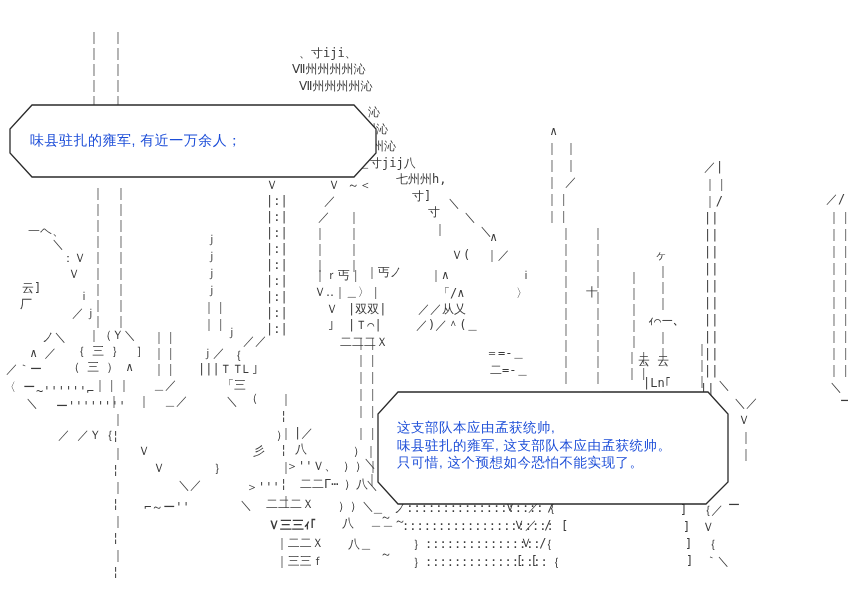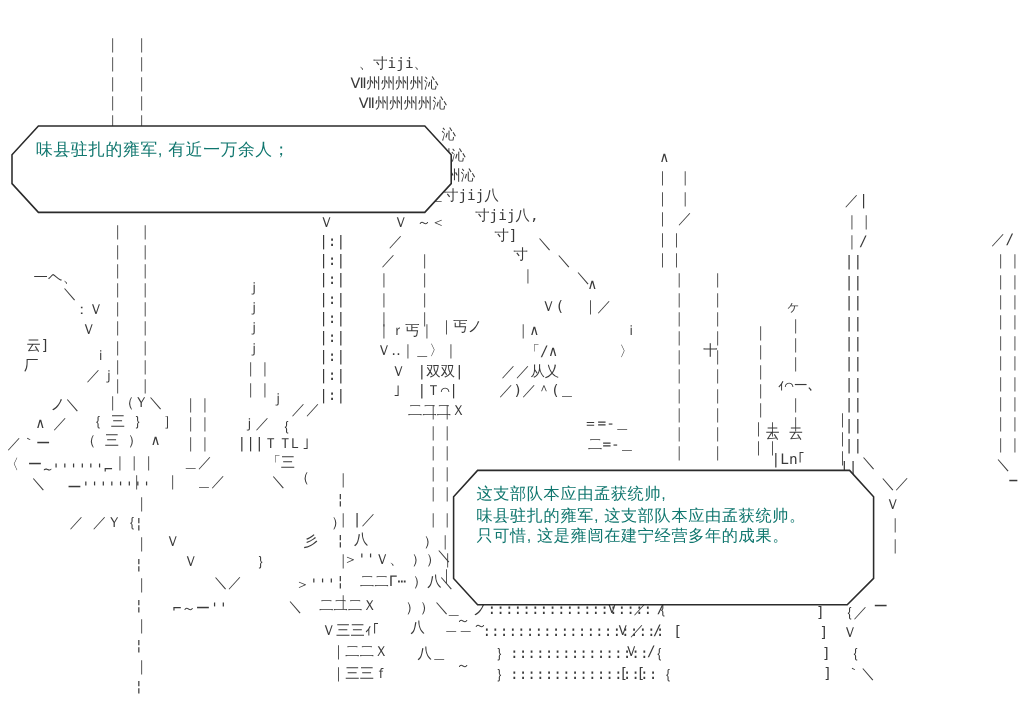--- a/index.html
+++ b/index.html
@@ -1,22 +1,22 @@
 <!DOCTYPE html>
 <html><head>
 <meta charset="utf-8">
 <style>
   html,body{margin:0;padding:0;background:#fff;}
   #scene{position:relative;width:848px;height:604px;background:#ffffff;overflow:hidden;
          font-family:"DejaVu Sans Mono","DejaVu Sans",sans-serif;}
   .art-item{position:absolute;white-space:pre;font-size:12px;line-height:14px;color:#3a3a3a;
             font-family:"DejaVu Sans Mono","DejaVu Sans",sans-serif;}
   .balloon-svg{position:absolute;}
-  .balloon-text{position:absolute;color:#0f766e;
-                font-family:"Liberation Sans","DejaVu Sans",sans-serif;}
+  .balloon-text{position:absolute;color:#1d4ed8;
+                font-family:"Liberation Sans","DejaVu Sans",sans-serif;margin-top:16px;}
   #balloon1-text{left:30px;top:113px;font-size:14px;line-height:22px;letter-spacing:0.5px;}
   #balloon2-text{left:397px;top:403px;font-size:13.5px;line-height:17.5px;letter-spacing:0.5px;}
   .balloon-line{white-space:pre;}
 </style>
 </head>
 <body>
 
 <div id="scene">
 
   <div>
@@ -30,21 +30,21 @@
       <div class="art-item" style="left: 112px; top: 78px;">｜</div>
       <div class="art-item" style="left: 88px; top: 94px;">｜</div>
       <div class="art-item" style="left: 112px; top: 94px;">｜</div>
       <div class="art-item" style="left: 299px; top: 46px;">、寸iji、</div>
       <div class="art-item" style="left: 292px; top: 62px;">Ⅶ州州州州沁</div>
       <div class="art-item" style="left: 299px; top: 79px;">Ⅶ州州州州沁</div>
       <div class="art-item" style="left: 368px; top: 105px;">沁</div>
       <div class="art-item" style="left: 364px; top: 122px;">州沁</div>
       <div class="art-item" style="left: 372px; top: 139px;">州沁</div>
       <div class="art-item" style="left: 358px; top: 156px;">＿寸jij八</div>
-      <div class="art-item" style="left: 396px; top: 172px;">寸jij八,</div>
+      <div class="art-item" style="left: 396px; top: 172px;">七州州h,</div>
       <div class="art-item" style="left: 412px; top: 189px;">寸]</div>
       <div class="art-item" style="left: 428px; top: 205px;">寸</div>
       <div class="art-item" style="left: 434px; top: 222px;">｜</div>
       <div class="art-item" style="left: 266px; top: 178px;">Ｖ</div>
       <div class="art-item" style="left: 328px; top: 178px;">Ｖ ～＜</div>
       <div class="art-item" style="left: 324px; top: 194px;">／</div>
       <div class="art-item" style="left: 318px; top: 210px;">／</div>
       <div class="art-item" style="left: 348px; top: 210px;">｜</div>
       <div class="art-item" style="left: 314px; top: 226px;">｜</div>
       <div class="art-item" style="left: 348px; top: 226px;">｜</div>
@@ -264,21 +264,21 @@
       <div class="art-item" style="left: 178px; top: 478px;">＼／</div>
       <div class="art-item" style="left: 246px; top: 480px;">＞'''</div>
       <div class="art-item" style="left: 300px; top: 477px;">二二Γ⋯</div>
       <div class="art-item" style="left: 344px; top: 477px;">）八</div>
       <div class="art-item" style="left: 366px; top: 478px;">＼</div>
       <div class="art-item" style="left: 144px; top: 500px;">⌐～ー''</div>
       <div class="art-item" style="left: 240px; top: 498px;">＼</div>
       <div class="art-item" style="left: 266px; top: 497px;">二二二Ｘ</div>
       <div class="art-item" style="left: 338px; top: 499px;">））＼</div>
       <div class="art-item" style="left: 372px; top: 501px;">＿ゝ</div>
-      <div class="art-item" style="left: 268px; top: 518px;">Ｖ三三ｨ｢</div>
+      <div class="art-item" style="left: 268px; top: 518px; font-weight: bold;">Ｖ三三ｨ｢</div>
       <div class="art-item" style="left: 342px; top: 516px;">八</div>
       <div class="art-item" style="left: 370px; top: 514px;">＿＿～</div>
       <div class="art-item" style="left: 276px; top: 536px;">｜二二Ｘ</div>
       <div class="art-item" style="left: 348px; top: 537px;">八＿ゝ</div>
       <div class="art-item" style="left: 276px; top: 554px;">｜三三ｆ</div>
       <div class="art-item" style="left: 364px; top: 456px;">＼</div>
       <div class="art-item" style="left: 366px; top: 472px;">｜</div>
       <div class="art-item" style="left: 394px; top: 501px;">ノ:::::::::::::::::::｛</div>
       <div class="art-item" style="left: 504px; top: 500px;">Ｖ　／ /</div>
       <div class="art-item" style="left: 380px; top: 510px;">～</div>
@@ -302,16 +302,16 @@
   <div class="balloon-text" id="balloon1-text">
       <div class="balloon-line">味县驻扎的雍军, 有近一万余人；</div>
     </div>
 
   <svg class="balloon-svg" style="left:374px;top:388px;" width="358" height="120">
     <polygon points="24,4 334,4 354,26 354,94 332,116 24,116 4,94 4,26" fill="#ffffff" stroke="#2b2b2b" stroke-width="1.3"></polygon>
   </svg>
   <div class="balloon-text" id="balloon2-text">
       <div class="balloon-line">这支部队本应由孟获统帅,</div>
       <div class="balloon-line">味县驻扎的雍军, 这支部队本应由孟获统帅。</div>
-      <div class="balloon-line">只可惜, 这是雍闿在建宁经营多年的成果。</div>
+      <div class="balloon-line">只可惜, 这个预想如今恐怕不能实现了。</div>
     </div>
 
 </div>
 
 </body></html>

